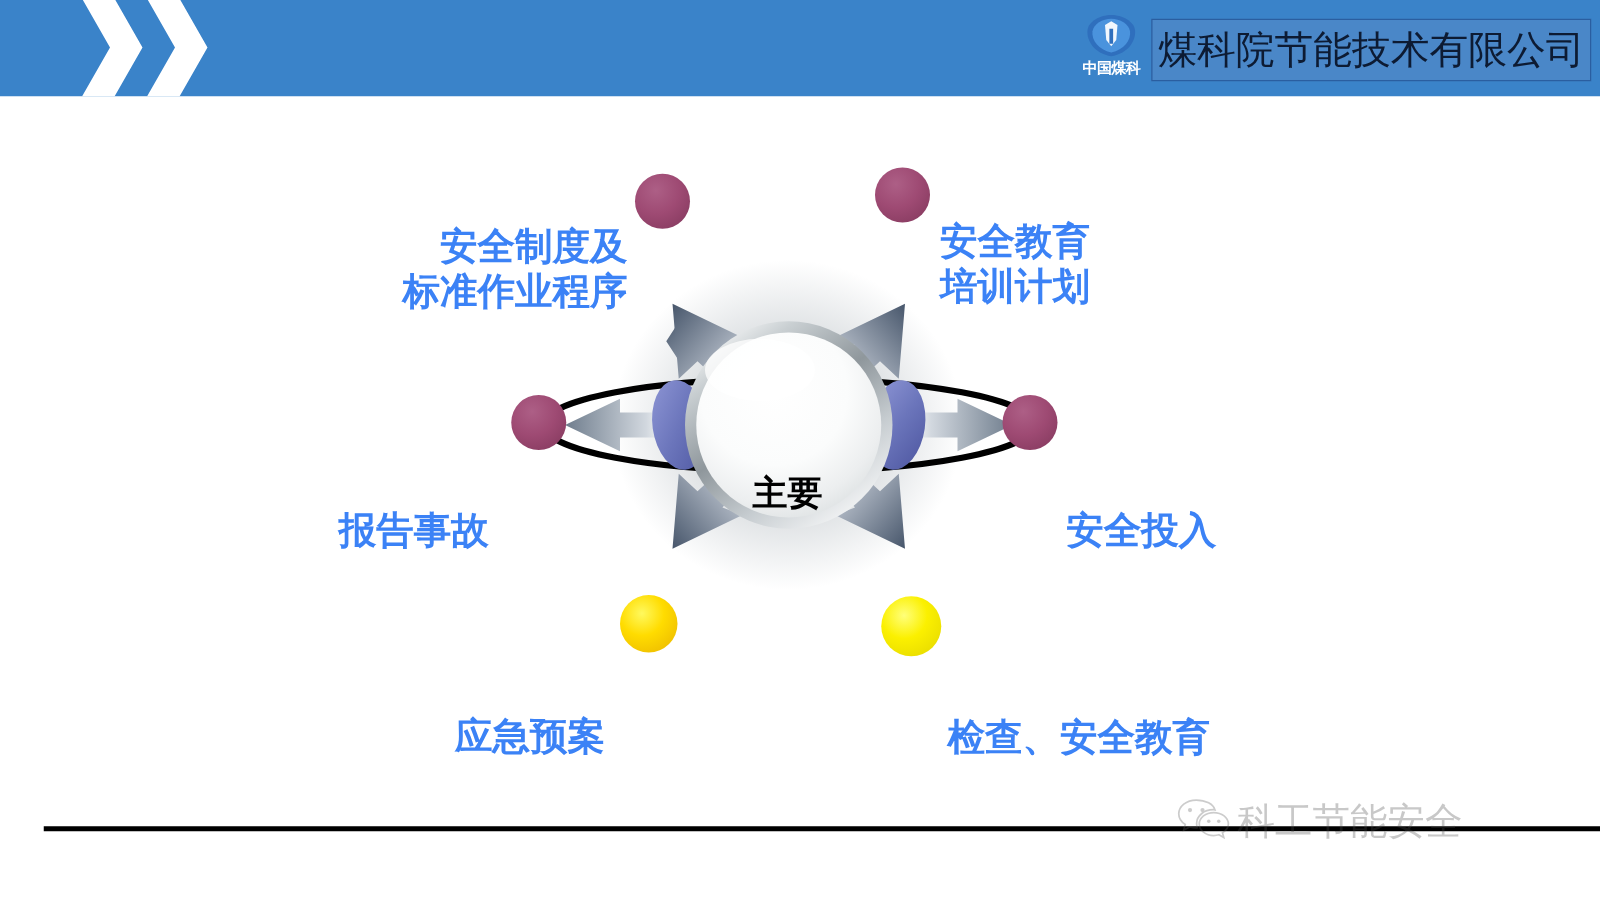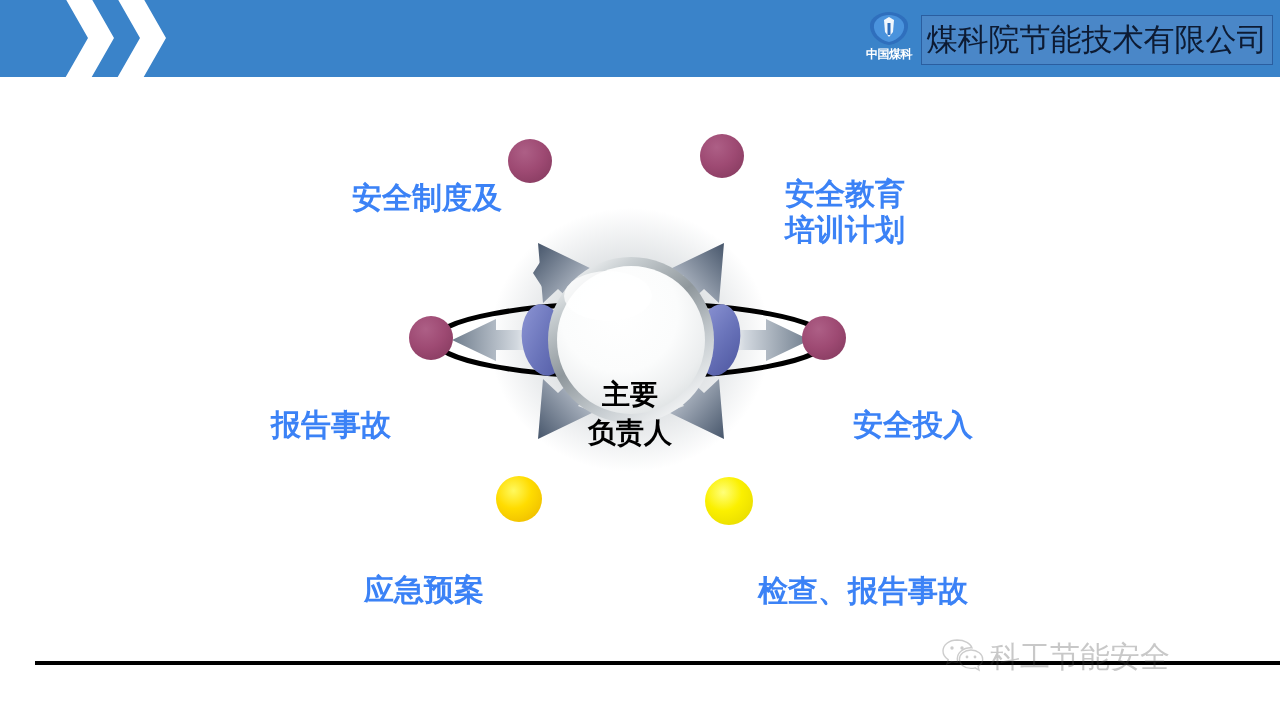--- a/index.html
+++ b/index.html
@@ -307,38 +307,38 @@
       <circle cx="530" cy="84" r="22" fill="url(#purpleDot)"></circle>
       <circle cx="722" cy="79" r="22" fill="url(#purpleDot)"></circle>
       <circle cx="431" cy="261" r="22" fill="url(#purpleDot)"></circle>
       <circle cx="824" cy="261" r="22" fill="url(#purpleDot)"></circle>
       <circle cx="519" cy="422" r="23" fill="url(#yellowDot)"></circle>
       <circle cx="729" cy="424" r="24" fill="url(#yellowDot2)"></circle>
     </svg>
 
     <div class="node-label two-line" id="label-safety-system" style="width:200px;">
       <div>安全制度及</div>
-    </div>
-
-    <div class="node-label two-line" id="label-safety-edu" style="width:200px;margin-left:33px;">
+      <div>标准作业程序</div>
+    </div>
+
+    <div class="node-label two-line" id="label-safety-edu" style="width:200px;">
       <div>安全教育</div>
       <div>培训计划</div>
     </div>
 
     <div class="node-label" id="label-report-accident">报告事故</div>
 
     <div class="node-label" id="label-safety-invest">安全投入</div>
 
     <div class="node-label" id="label-emergency-plan">应急预案</div>
 
-    <div class="node-label" id="label-inspect-hazard">检查、报告事故</div>
+    <div class="node-label" id="label-inspect-hazard">检查、安全教育</div>
 
     <div id="center-sphere-text">
       <div>主要</div>
-      <div>负责人</div>
     </div>
   </div>
 
   <div id="footer-line"></div>
 
   <div id="footer-watermark">
     <svg id="wechat-icon" viewBox="0 0 46 36">
       <path d="M17 3 C9 3 3 8 3 14 C3 17.5 5 20.5 8.2 22.6 L7 27 L11.8 24.6
                C13.4 25 15.2 25.3 17 25.3 C17.3 25.3 17.6 25.3 17.9 25.2
                C17.5 24.1 17.3 23 17.3 21.8 C17.3 15.6 23.3 10.8 30.6 10.8

